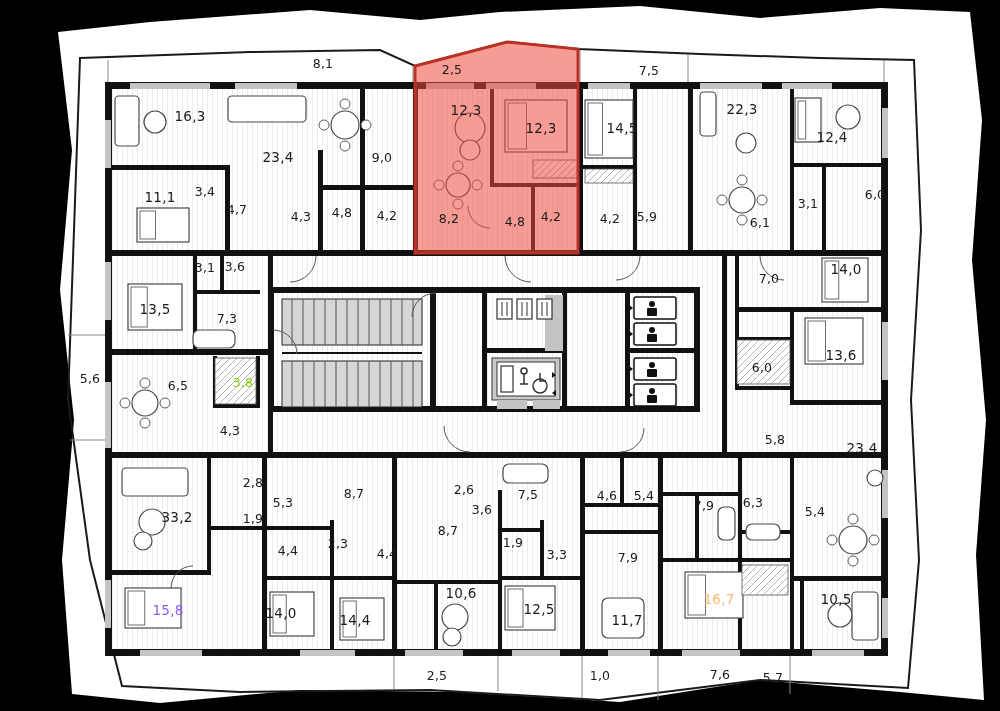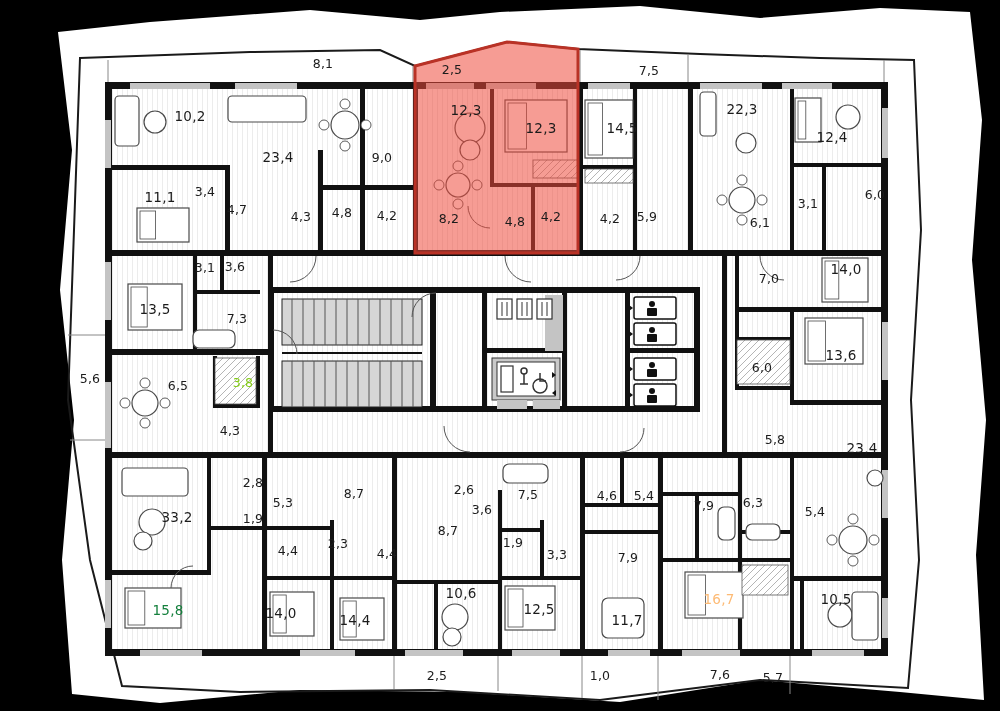--- a/index.html
+++ b/index.html
@@ -313,21 +313,21 @@
         <path d="M 193,566 A 22 22 0 0 0 171,588"></path>
       </g>
 
     <polygon id="hl" points="415,66 507,42 578,49 578,253 415,253" fill="#ee4b3c" fill-opacity="0.55" stroke="#b93226" stroke-width="3"></polygon>
   </svg>
 
   <div id="labels">
       <span class="room-label" style="left: 323px; top: 63px; color: rgb(27, 27, 27);">8,1</span>
       <span class="room-label" style="left: 452px; top: 69px; color: rgb(27, 27, 27);">2,5</span>
       <span class="room-label" style="left: 649px; top: 70px; color: rgb(27, 27, 27);">7,5</span>
-      <span class="room-label big" style="left: 190px; top: 116px; color: rgb(27, 27, 27);">10,2</span>
+      <span class="room-label big" style="left: 190px; top: 116px; color: rgb(27, 27, 27);">16,3</span>
       <span class="room-label big" style="left: 278px; top: 157px; color: rgb(27, 27, 27);">23,4</span>
       <span class="room-label big" style="left: 160px; top: 197px; color: rgb(27, 27, 27);">11,1</span>
       <span class="room-label" style="left: 205px; top: 191px; color: rgb(27, 27, 27);">3,4</span>
       <span class="room-label" style="left: 237px; top: 209px; color: rgb(27, 27, 27);">4,7</span>
       <span class="room-label" style="left: 301px; top: 216px; color: rgb(27, 27, 27);">4,3</span>
       <span class="room-label" style="left: 342px; top: 212px; color: rgb(27, 27, 27);">4,8</span>
       <span class="room-label" style="left: 382px; top: 157px; color: rgb(27, 27, 27);">9,0</span>
       <span class="room-label" style="left: 387px; top: 215px; color: rgb(27, 27, 27);">4,2</span>
       <span class="room-label big" style="left: 466px; top: 110px; color: rgb(27, 27, 27);">12,3</span>
       <span class="room-label big" style="left: 541px; top: 128px; color: rgb(27, 27, 27);">12,3</span>
@@ -338,39 +338,39 @@
       <span class="room-label" style="left: 610px; top: 218px; color: rgb(27, 27, 27);">4,2</span>
       <span class="room-label" style="left: 647px; top: 216px; color: rgb(27, 27, 27);">5,9</span>
       <span class="room-label big" style="left: 742px; top: 109px; color: rgb(27, 27, 27);">22,3</span>
       <span class="room-label big" style="left: 832px; top: 137px; color: rgb(27, 27, 27);">12,4</span>
       <span class="room-label" style="left: 808px; top: 203px; color: rgb(27, 27, 27);">3,1</span>
       <span class="room-label" style="left: 875px; top: 194px; color: rgb(27, 27, 27);">6,0</span>
       <span class="room-label" style="left: 760px; top: 222px; color: rgb(27, 27, 27);">6,1</span>
       <span class="room-label" style="left: 205px; top: 267px; color: rgb(27, 27, 27);">3,1</span>
       <span class="room-label" style="left: 235px; top: 266px; color: rgb(27, 27, 27);">3,6</span>
       <span class="room-label big" style="left: 155px; top: 309px; color: rgb(27, 27, 27);">13,5</span>
-      <span class="room-label" style="left: 227px; top: 318px; color: rgb(27, 27, 27); padding-left: 20px;">7,3</span>
+      <span class="room-label" style="left: 227px; top: 318px; color: rgb(27, 27, 27);">7,3</span>
       <span class="room-label" style="left: 90px; top: 378px; color: rgb(27, 27, 27);">5,6</span>
       <span class="room-label" style="left: 178px; top: 385px; color: rgb(27, 27, 27); text-align: center;">6,5</span>
       <span class="room-label" style="left: 243px; top: 382px; color: #84cc16;">3,8</span>
       <span class="room-label" style="left: 230px; top: 430px; color: rgb(27, 27, 27);">4,3</span>
       <span class="room-label" style="left: 763px; top: 278px; color: rgb(27, 27, 27); margin-left: 6px;">7,0</span>
       <span class="room-label big" style="left: 846px; top: 269px; color: rgb(27, 27, 27);">14,0</span>
       <span class="room-label" style="left: 762px; top: 367px; color: rgb(27, 27, 27);">6,0</span>
       <span class="room-label big" style="left: 841px; top: 355px; color: rgb(27, 27, 27);">13,6</span>
       <span class="room-label" style="left: 775px; top: 439px; color: rgb(27, 27, 27);">5,8</span>
       <span class="room-label big" style="left: 862px; top: 448px; color: rgb(27, 27, 27);">23,4</span>
       <span class="room-label" style="left: 253px; top: 482px; color: rgb(27, 27, 27);">2,8</span>
       <span class="room-label" style="left: 283px; top: 502px; color: rgb(27, 27, 27);">5,3</span>
       <span class="room-label" style="left: 253px; top: 518px; color: rgb(27, 27, 27);">1,9</span>
       <span class="room-label" style="left: 354px; top: 493px; color: rgb(27, 27, 27);">8,7</span>
       <span class="room-label big" style="left: 177px; top: 517px; color: rgb(27, 27, 27);">33,2</span>
       <span class="room-label" style="left: 338px; top: 543px; color: rgb(27, 27, 27);">2,3</span>
       <span class="room-label" style="left: 288px; top: 550px; color: rgb(27, 27, 27);">4,4</span>
-      <span class="room-label big" style="left: 168px; top: 610px; color: #15803d;">15,8</span>
+      <span class="room-label big" style="left: 168px; top: 610px; color: #8b5cf6;">15,8</span>
       <span class="room-label big" style="left: 281px; top: 613px; color: rgb(27, 27, 27);">14,0</span>
       <span class="room-label big" style="left: 355px; top: 620px; color: rgb(27, 27, 27);">14,4</span>
       <span class="room-label" style="left: 448px; top: 489px; color: rgb(27, 27, 27); margin-left: 16px;">2,6</span>
       <span class="room-label" style="left: 528px; top: 494px; color: rgb(27, 27, 27);">7,5</span>
       <span class="room-label" style="left: 482px; top: 509px; color: rgb(27, 27, 27);">3,6</span>
       <span class="room-label" style="left: 448px; top: 530px; color: rgb(27, 27, 27);">8,7</span>
       <span class="room-label" style="left: 513px; top: 542px; color: rgb(27, 27, 27);">1,9</span>
       <span class="room-label" style="left: 557px; top: 554px; color: rgb(27, 27, 27);">3,3</span>
       <span class="room-label" style="left: 387px; top: 553px; color: rgb(27, 27, 27);">4,4</span>
       <span class="room-label big" style="left: 461px; top: 593px; color: rgb(27, 27, 27);">10,6</span>

